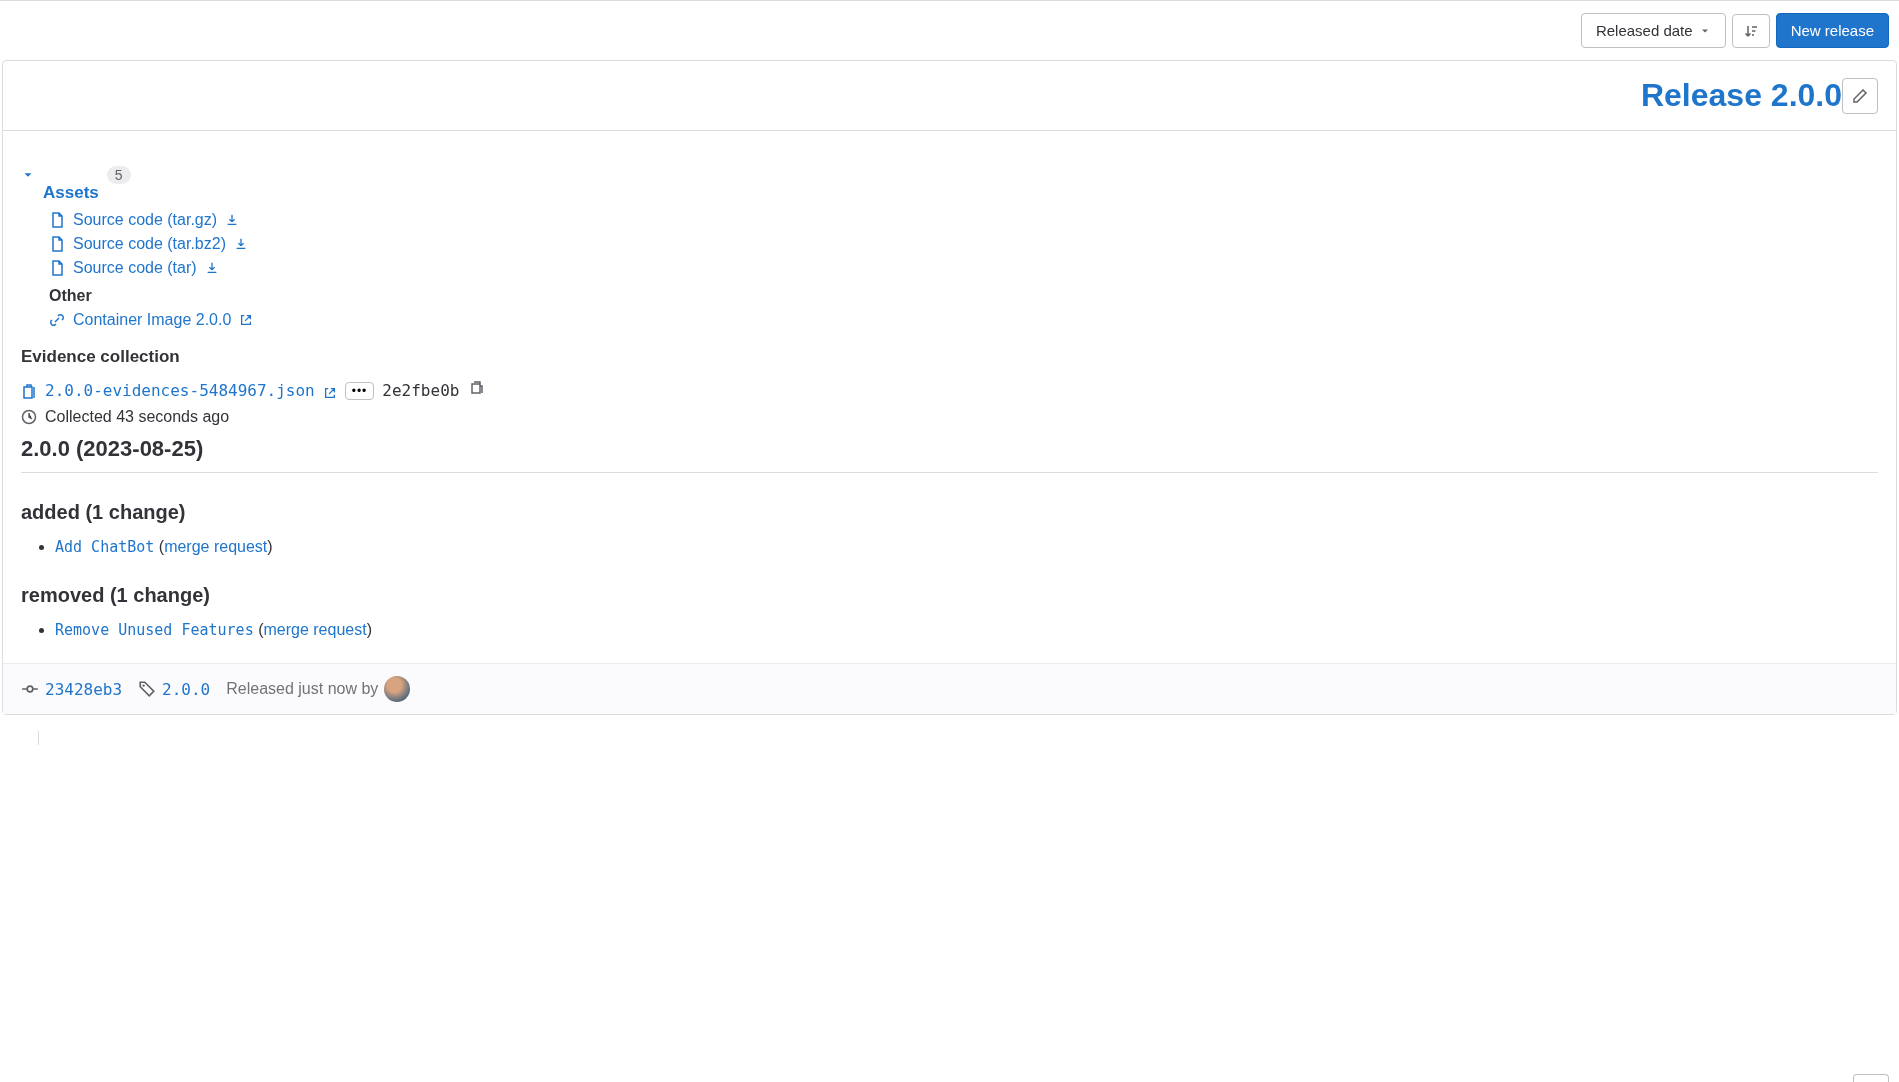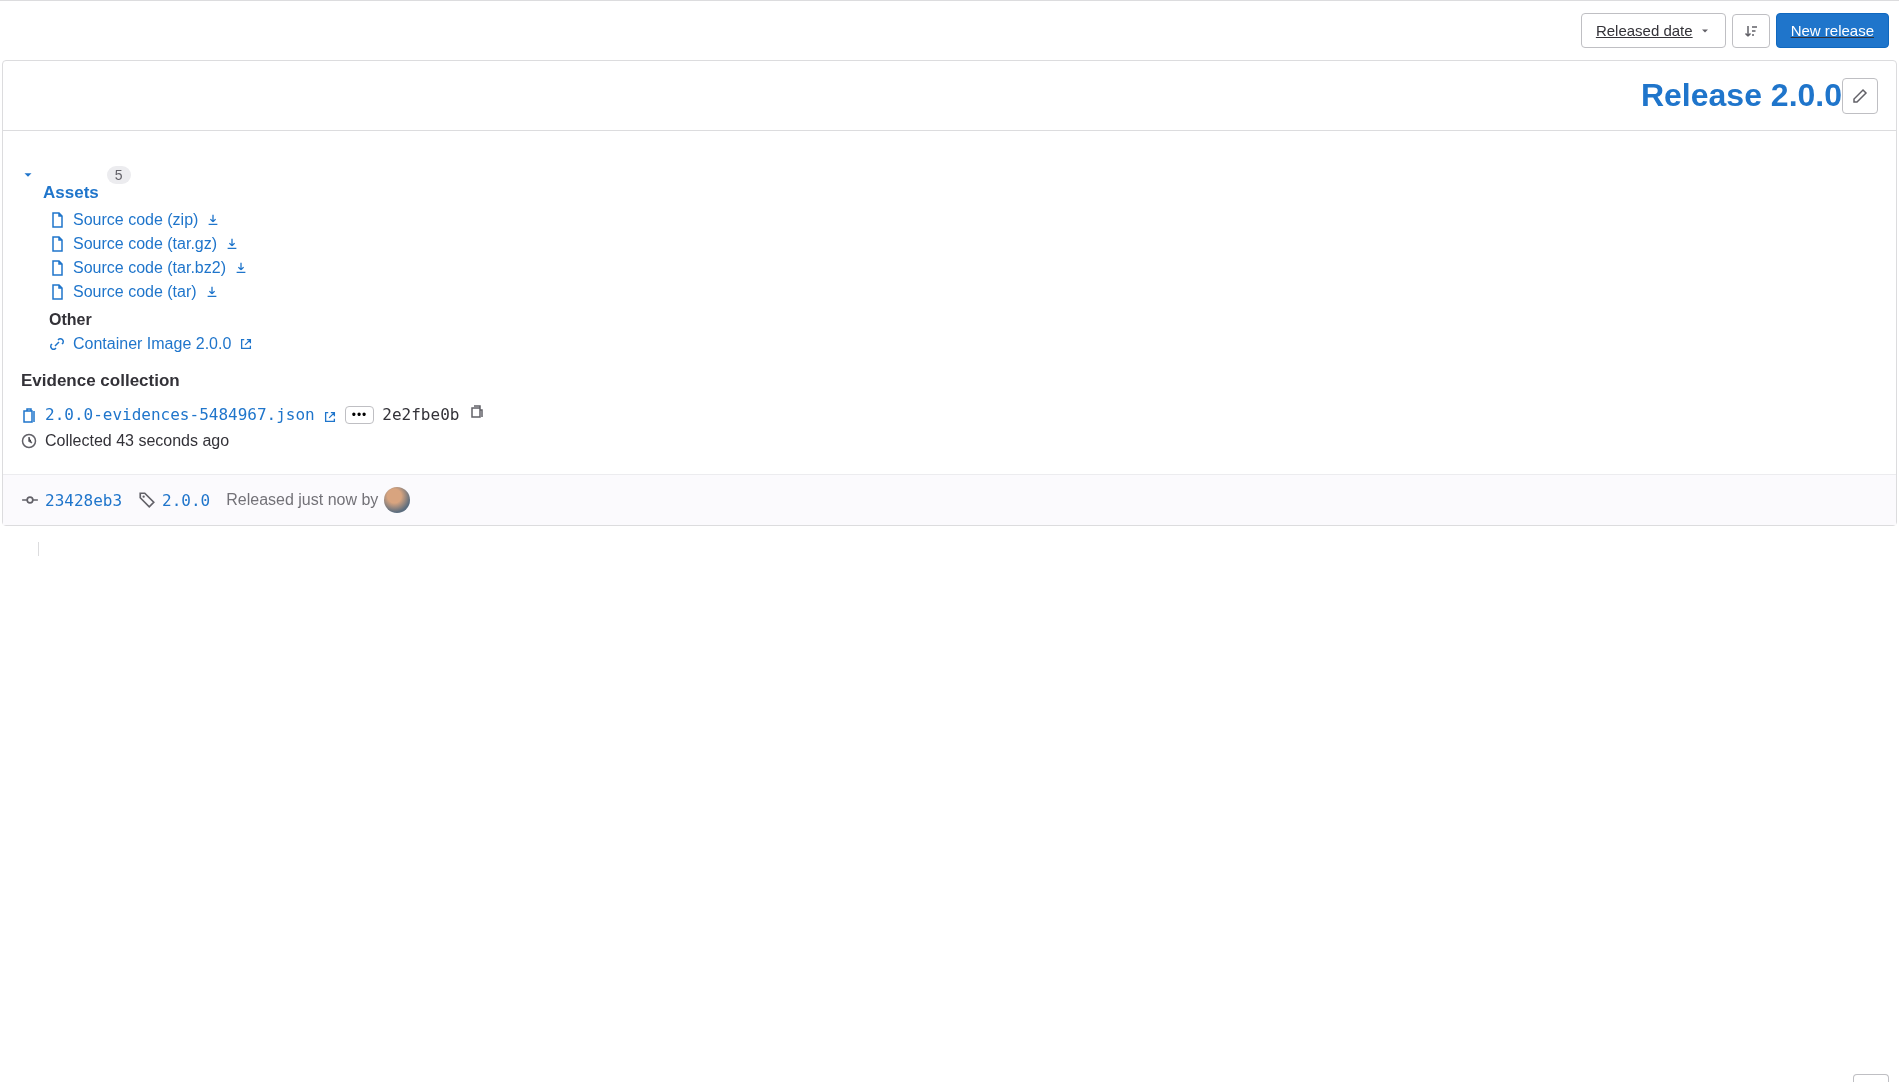--- a/index.html
+++ b/index.html
@@ -9,21 +9,20 @@
       color: #333238;
       background: #fff;
     }
     .top-bar {
       display: flex;
       justify-content: flex-end;
       align-items: center;
       padding: 12px 10px;
       border-top: 1px solid #dcdcde;
       gap: 6px;
-      text-decoration: underline;
     }
     .btn {
       display: inline-flex;
       align-items: center;
       justify-content: center;
       padding: 8px 14px;
       border: 1px solid #bfbfc3;
       background: #fff;
       font-size: 15px;
       border-radius: 4px;
@@ -206,33 +205,20 @@
       <span class="badge">5</span>
     </div>
 
     <div class="asset-list">
       <div class="asset-item">
         <span class="icon">
             <svg width="16" height="16" viewBox="0 0 16 16">
               <path fill="none" stroke="#1f75cb" stroke-width="1.5" d="M4 1h6l3 3v11H4V1z M10 1v3h3"></path>
             </svg>
           </span>
-        <a>Source code (zip)</a>
-        <span class="icon">
-            <svg width="14" height="14" viewBox="0 0 16 16">
-              <path fill="none" stroke="#1f75cb" stroke-width="1.5" d="M8 2v8m0 0l-3-3m3 3l3-3M3 13h10"></path>
-            </svg>
-          </span>
-      </div>
-      <div class="asset-item">
-        <span class="icon">
-            <svg width="16" height="16" viewBox="0 0 16 16">
-              <path fill="none" stroke="#1f75cb" stroke-width="1.5" d="M4 1h6l3 3v11H4V1z M10 1v3h3"></path>
-            </svg>
-          </span>
         <a>Source code (tar.gz)</a>
         <span class="icon">
             <svg width="14" height="14" viewBox="0 0 16 16">
               <path fill="none" stroke="#1f75cb" stroke-width="1.5" d="M8 2v8m0 0l-3-3m3 3l3-3M3 13h10"></path>
             </svg>
           </span>
       </div>
       <div class="asset-item">
         <span class="icon">
             <svg width="16" height="16" viewBox="0 0 16 16">
@@ -304,20 +290,37 @@
     <div class="collected-row">
       <span class="icon">
           <svg width="16" height="16" viewBox="0 0 16 16">
             <circle cx="8" cy="8" r="6.5" fill="none" stroke="#626168" stroke-width="1.5"></circle>
             <path stroke="#626168" stroke-width="1.5" d="M8 4v4l3 2"></path>
           </svg>
         </span>
       <span>Collected 43 seconds ago</span>
     </div>
 
+    <div class="notes">
+      <h2>2.0.0 (2023-08-25)</h2>
+      <h3>added (1 change)</h3>
+      <ul>
+        <li>
+          <code style="color:#1f75cb;">Add ChatBot</code>
+          (<a>merge request</a>)
+        </li>
+      </ul>
+      <h3>removed (1 change)</h3>
+      <ul>
+        <li>
+          <code style="color:#1f75cb;">Remove Unused Features</code>
+          (<a>merge request</a>)
+        </li>
+      </ul>
+    </div>
   </div>
 
   <div class="footer">
     <div class="footer-group">
       <span class="icon">
           <svg width="18" height="18" viewBox="0 0 16 16">
             <circle cx="8" cy="8" r="2.5" fill="none" stroke="#626168" stroke-width="1.5"></circle>
             <path stroke="#626168" stroke-width="1.5" d="M1 8h4.5M10.5 8H15"></path>
           </svg>
         </span>

